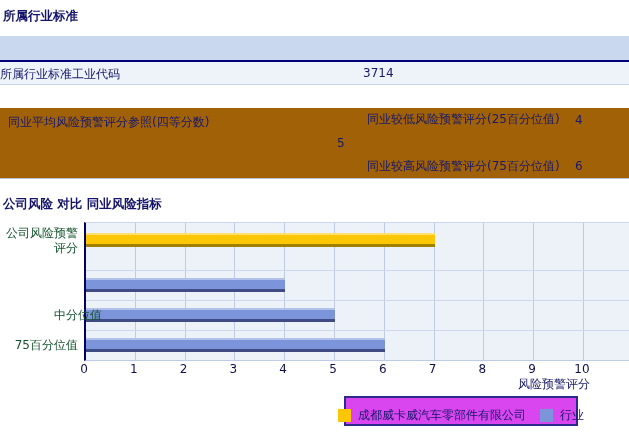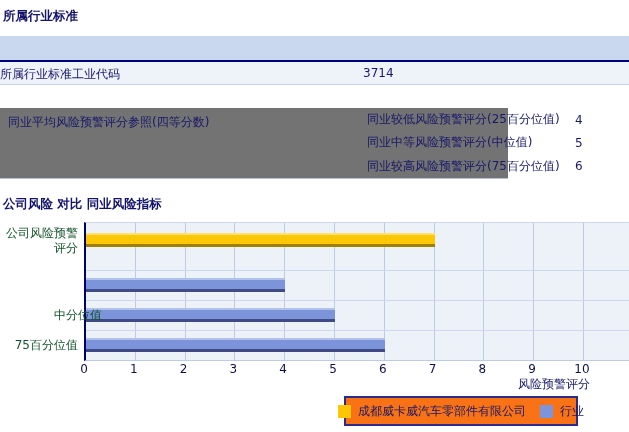--- a/index.html
+++ b/index.html
@@ -24,21 +24,21 @@
   }
   .t-row{
     position:absolute;left:0;width:629px;height:22px;background:#eef2f9;
     border-bottom:1px solid #c9d3e8;
   }
   #row1{top:62px;}
   #row2{top:85px;}
   .t-label{position:absolute;left:0;top:4px;white-space:nowrap;text-align:center;}
   .t-value{position:absolute;left:363px;top:4px;white-space:nowrap;}
   .group-row{
-    position:absolute;left:0;top:108px;width:508px;height:70px;background:#737373;
+    position:absolute;left:0;top:108px;width:629px;height:70px;background:#a16207;
     border-bottom:1px solid #b6c2dc;
   }
   .group-label{position:absolute;left:8px;top:6px;white-space:nowrap;}
   .sub-rows{
     position:absolute;left:337px;top:0;width:292px;height:70px;
     display:flex;flex-direction:column;
   }
   .sub-row{flex:1;display:flex;align-items:center;}
   .sub-label{padding-left:30px;flex:1;white-space:nowrap;}
   .sub-value{width:38px;text-align:left;padding-right:16px;}
@@ -58,22 +58,22 @@
   }
   .xtick{
     position:absolute;top:362px;width:30px;text-align:center;color:#10104a;
   }
   .xaxis-label{
     position:absolute;left:440px;top:376px;width:150px;text-align:right;color:#18186a;
     white-space:nowrap;
   }
   .legend{
     position:absolute;left:344px;top:396px;width:230px;height:26px;
-    background:#f97316;border:2px solid #2b2b8c;
-    display:flex;align-items:center;justify-content:center;white-space:nowrap;
+    background:#d946ef;border:2px solid #2b2b8c;
+    display:flex;align-items:flex-end;justify-content:center;white-space:nowrap;
   }
   .legend-swatch{width:13px;height:13px;display:inline-block;margin:0 7px 0 0;}
   .legend-item{display:flex;align-items:center;}
   .legend-item + .legend-item{margin-left:14px;}
   .legend-text{color:#18186a;}
 </style>
 </head>
 <body>
 
 <div class="page">
@@ -89,21 +89,20 @@
 
 
   <div class="group-row">
     <span class="group-label">同业平均风险预警评分参照(四等分数)</span>
     <div class="sub-rows">
       <div class="sub-row">
         <span class="sub-label">同业较低风险预警评分(25百分位值)</span>
         <span class="sub-value">4</span>
       </div>
       <div class="sub-row">
-        <span class="sub-label">同业中等风险预警评分(中位值)</span>
         <span class="sub-value">5</span>
       </div>
       <div class="sub-row">
         <span class="sub-label">同业较高风险预警评分(75百分位值)</span>
         <span class="sub-value">6</span>
       </div>
     </div>
   </div>
 
   <div id="title2" class="sec-title">公司风险 对比 同业风险指标</div>

